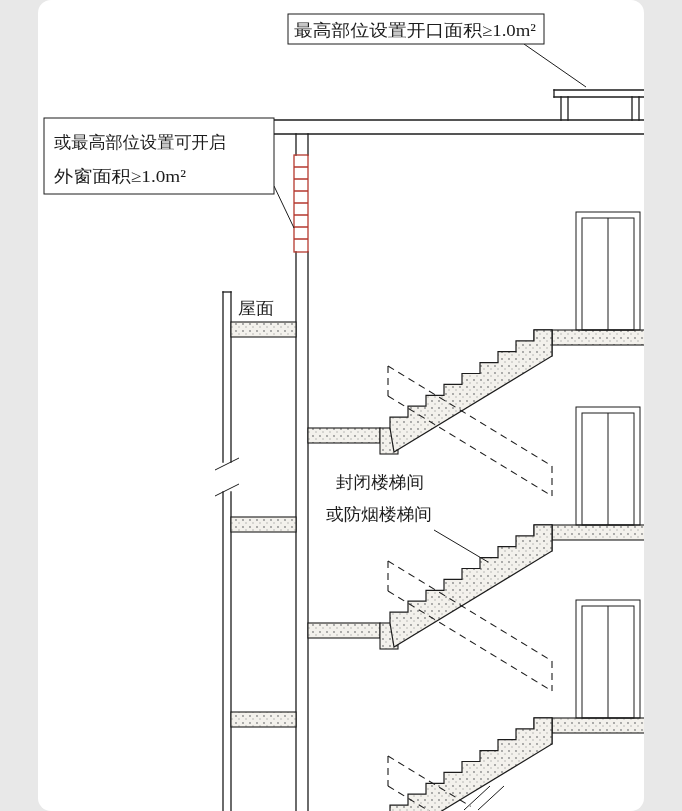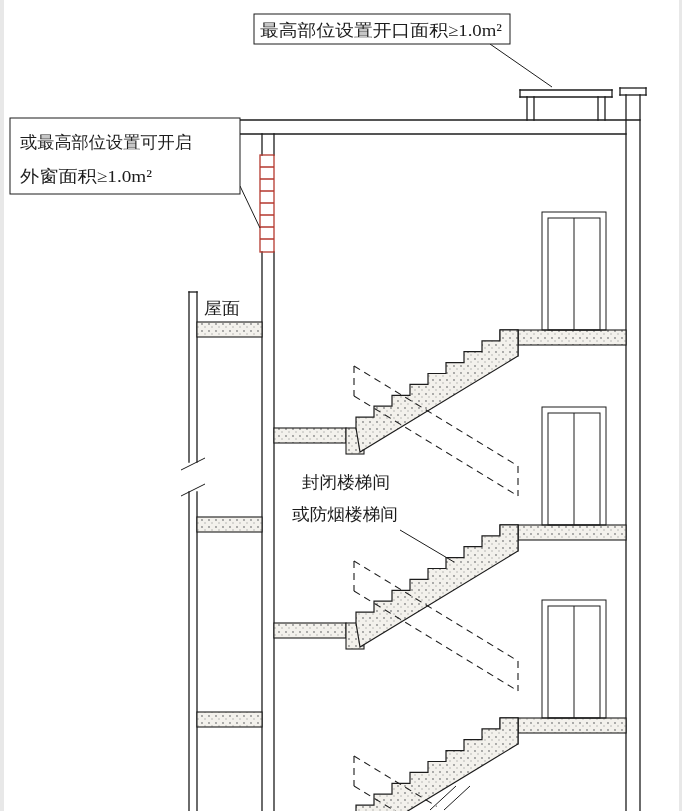--- a/index.html
+++ b/index.html
@@ -2,23 +2,24 @@
 <html style="--background: #ffffff; --line: #1c1c1c; --highlight: #b5392f;"><head>
 <meta charset="utf-8">
 <style>
   :root{
     --background:#ffffff;
     --line:#1c1c1c;
     --highlight:#b5392f;
   }
   html,body{margin:0;padding:0;background:#e8e8e8;}
   .canvas{
-    width:675px;height:811px;background:var(--background);
+    width:606px;height:811px;background:var(--background);
     position:relative;margin:0 auto;overflow:hidden;
     font-family:"Liberation Serif","DejaVu Serif",serif;
+    border-radius:13px;
   }
   svg{display:block}
   .ln{stroke:var(--line);stroke-width:1.3;fill:none;stroke-linecap:square}
   .thin{stroke:var(--line);stroke-width:1;fill:none}
   .slab{fill:url(#stipple);stroke:var(--line);stroke-width:1.1}
   .beam{fill:url(#stipple);stroke:var(--line);stroke-width:1.1}
   .flight{fill:url(#stipple);stroke:var(--line);stroke-width:1.2;stroke-linejoin:miter}
   .dash{stroke:var(--line);stroke-width:1.1;fill:none;stroke-dasharray:7 5}
   .red-ln{stroke:var(--highlight);stroke-width:1.3;fill:none}
   .box{fill:var(--background);stroke:var(--line);stroke-width:1}

